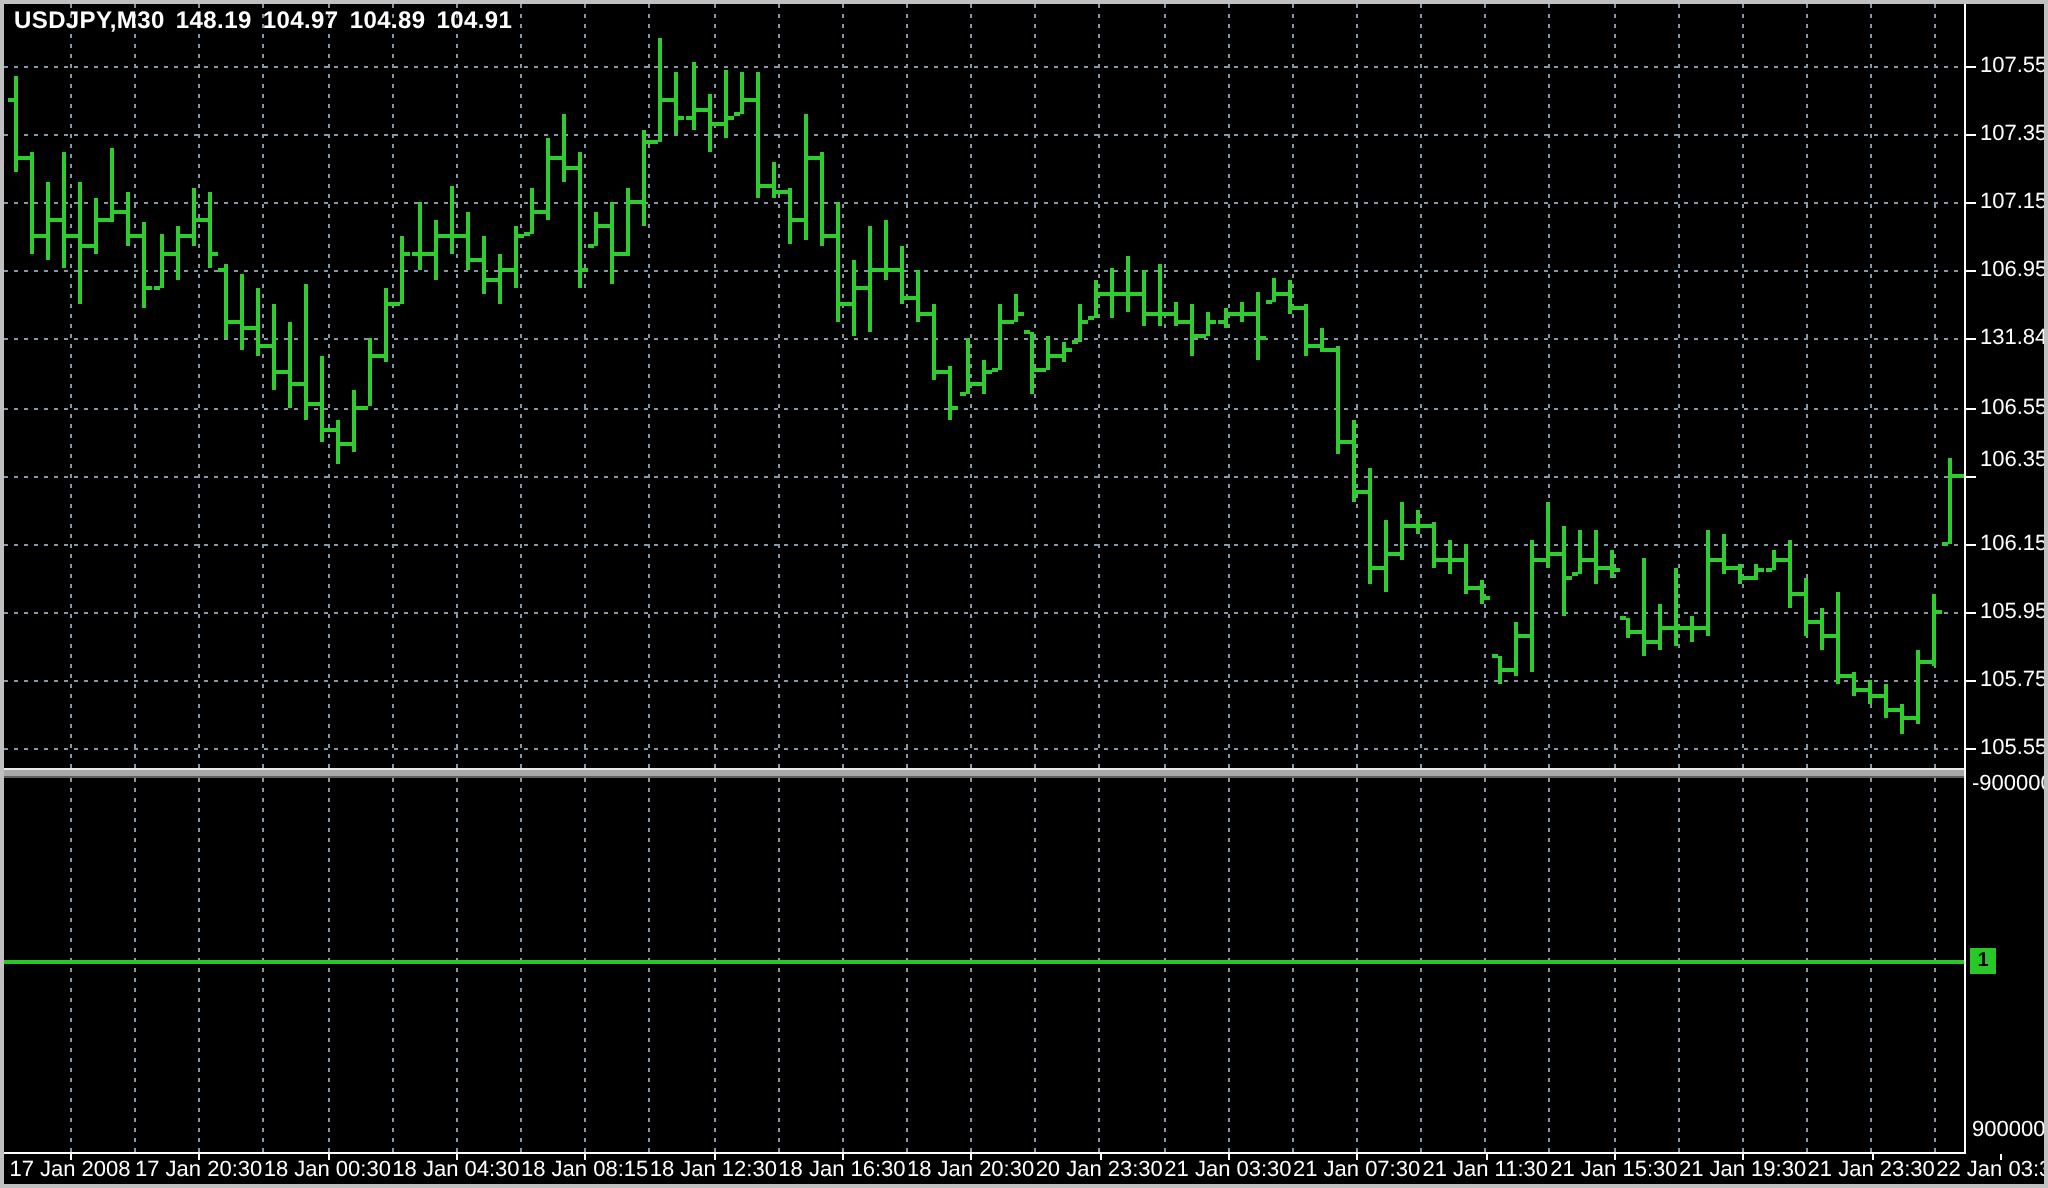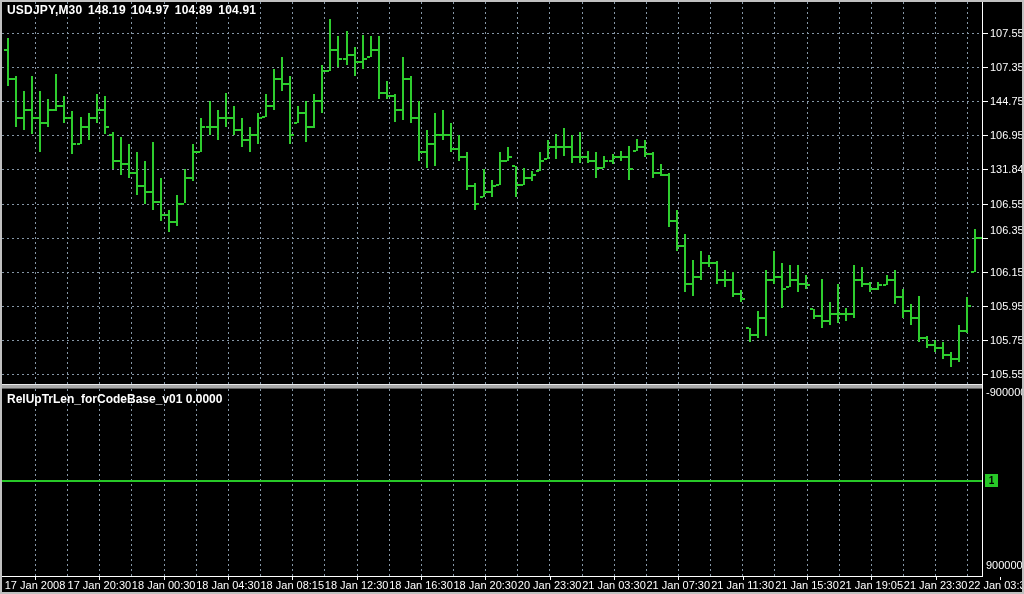--- a/index.html
+++ b/index.html
@@ -488,35 +488,34 @@
           <div class="gridv" style="left: 708.15px; height: 187px; background: repeating-linear-gradient(rgb(133, 150, 166) 0px, rgb(133, 150, 166) 2px, transparent 2px, transparent 5px);"></div>
           <div class="gridv" style="left: 740.3px; height: 187px; background: repeating-linear-gradient(rgb(133, 150, 166) 0px, rgb(133, 150, 166) 2px, transparent 2px, transparent 5px);"></div>
           <div class="gridv" style="left: 772.45px; height: 187px; background: repeating-linear-gradient(rgb(133, 150, 166) 0px, rgb(133, 150, 166) 2px, transparent 2px, transparent 5px);"></div>
           <div class="gridv" style="left: 804.6px; height: 187px; background: repeating-linear-gradient(rgb(133, 150, 166) 0px, rgb(133, 150, 166) 2px, transparent 2px, transparent 5px);"></div>
           <div class="gridv" style="left: 836.75px; height: 187px; background: repeating-linear-gradient(rgb(133, 150, 166) 0px, rgb(133, 150, 166) 2px, transparent 2px, transparent 5px);"></div>
           <div class="gridv" style="left: 868.9px; height: 187px; background: repeating-linear-gradient(rgb(133, 150, 166) 0px, rgb(133, 150, 166) 2px, transparent 2px, transparent 5px);"></div>
           <div class="gridv" style="left: 901.05px; height: 187px; background: repeating-linear-gradient(rgb(133, 150, 166) 0px, rgb(133, 150, 166) 2px, transparent 2px, transparent 5px);"></div>
           <div class="gridv" style="left: 933.2px; height: 187px; background: repeating-linear-gradient(rgb(133, 150, 166) 0px, rgb(133, 150, 166) 2px, transparent 2px, transparent 5px);"></div>
           <div class="gridv" style="left: 965.35px; height: 187px; background: repeating-linear-gradient(rgb(133, 150, 166) 0px, rgb(133, 150, 166) 2px, transparent 2px, transparent 5px);"></div>
         </div>
-      <div id="indicator-label">RelUpTrLen_forCodeBase_v01 0.0000</div>
       <div id="indicator-line" style="top: 91px; background: rgb(40, 200, 40);"></div>
     </div>
 
     <div id="plot-border"></div>
     <div id="sub-bottom-border"></div>
 
     <div id="price-axis">
       <div id="price-labels">
           <div class="px-tick" style="top: 31px;"></div>
           <div class="px-label" style="top: 25px;">107.55</div>
           <div class="px-tick" style="top: 65.1px;"></div>
           <div class="px-label" style="top: 59.1px;">107.35</div>
           <div class="px-tick" style="top: 99.2px;"></div>
-          <div class="px-label" style="top: 93.2px;">144.75</div>
+          <div class="px-label" style="top: 93.2px;">107.15</div>
           <div class="px-tick" style="top: 133.3px;"></div>
           <div class="px-label" style="top: 127.3px;">106.95</div>
           <div class="px-tick" style="top: 167.4px;"></div>
           <div class="px-label" style="top: 161.4px;">131.84</div>
           <div class="px-tick" style="top: 201.5px;"></div>
           <div class="px-label" style="top: 195.5px;">106.55</div>
           <div class="px-tick" style="top: 235.6px;"></div>
           <div class="px-label" style="top: 222px;">106.35</div>
           <div class="px-tick" style="top: 269.7px;"></div>
           <div class="px-label" style="top: 263.7px;">106.15</div>
@@ -553,20 +552,20 @@
         <div class="t-label" style="left: 547.64px;">20 Jan 23:30</div>
         <div class="t-tick" style="left: 611.97px;"></div>
         <div class="t-label" style="left: 611.97px;">21 Jan 03:30</div>
         <div class="t-tick" style="left: 676.3px;"></div>
         <div class="t-label" style="left: 676.3px;">21 Jan 07:30</div>
         <div class="t-tick" style="left: 740.63px;"></div>
         <div class="t-label" style="left: 740.63px;">21 Jan 11:30</div>
         <div class="t-tick" style="left: 804.96px;"></div>
         <div class="t-label" style="left: 804.96px;">21 Jan 15:30</div>
         <div class="t-tick" style="left: 869.29px;"></div>
-        <div class="t-label" style="left: 869.29px;">21 Jan 19:05</div>
+        <div class="t-label" style="left: 869.29px;">21 Jan 19:30</div>
         <div class="t-tick" style="left: 933.62px;"></div>
         <div class="t-label" style="left: 933.62px;">21 Jan 23:30</div>
         <div class="t-tick" style="left: 997.95px;"></div>
         <div class="t-label" style="left: 997.95px;">22 Jan 03:30</div>
       </div>
   </div>
 </div>
 
 </body></html>

